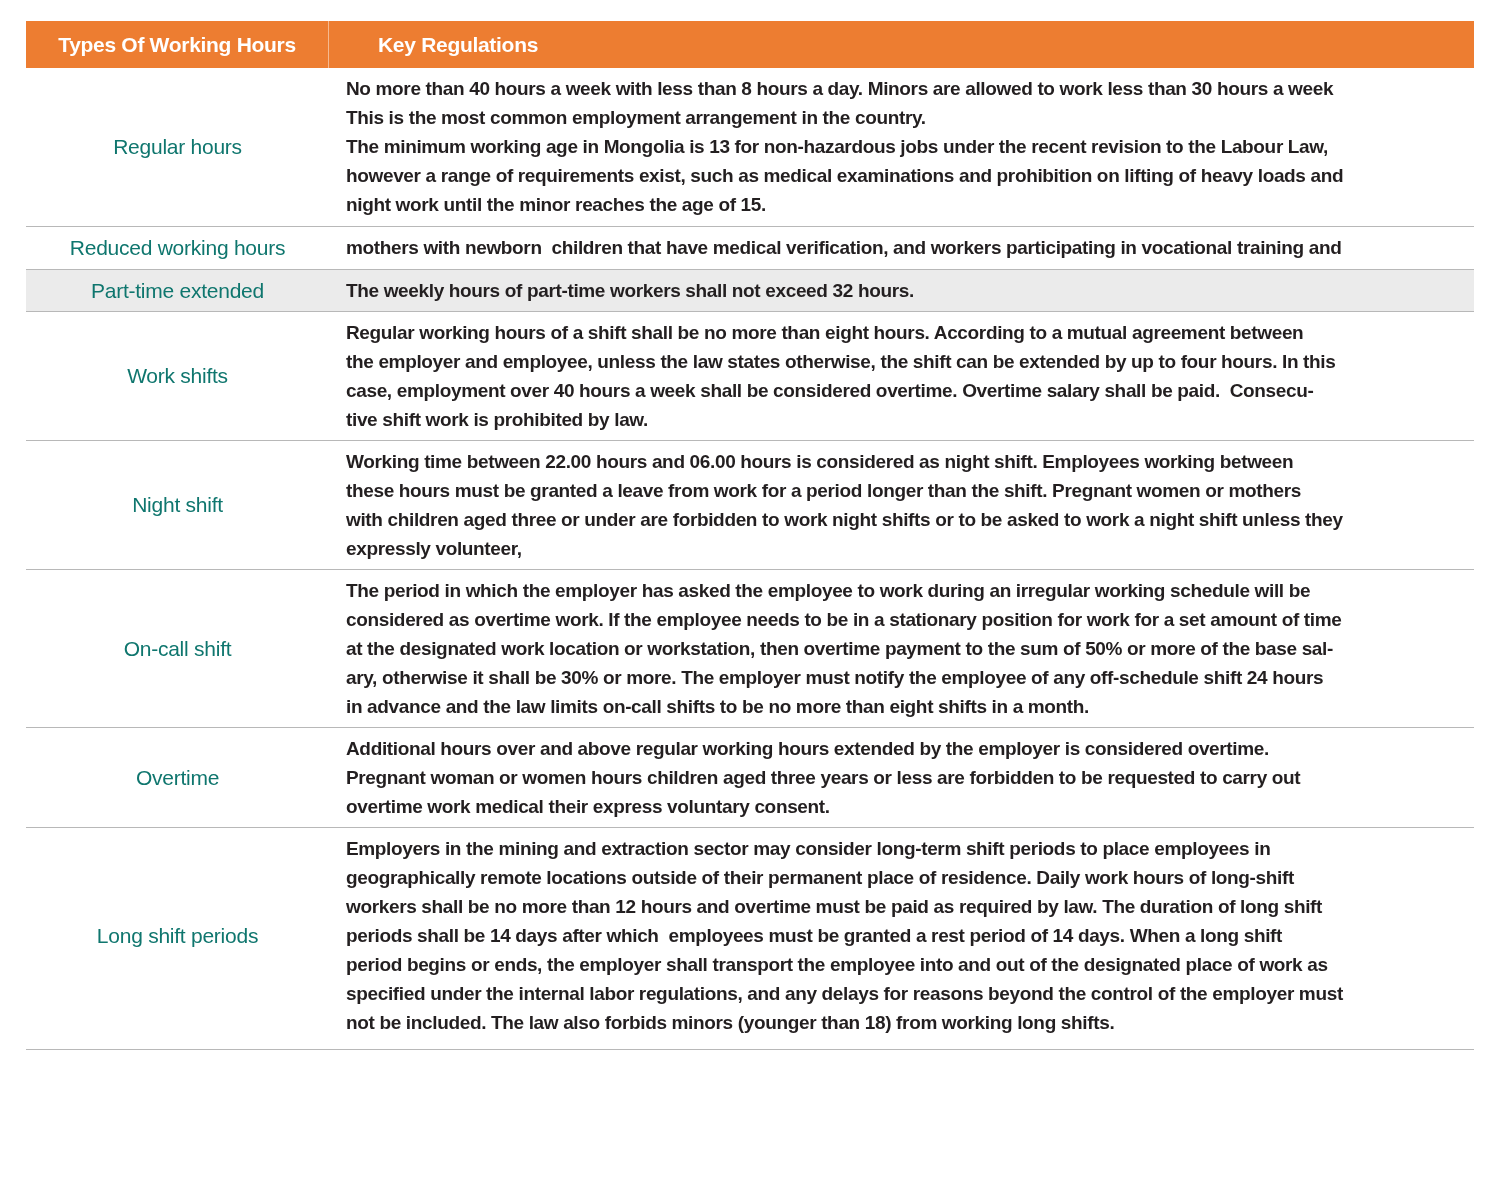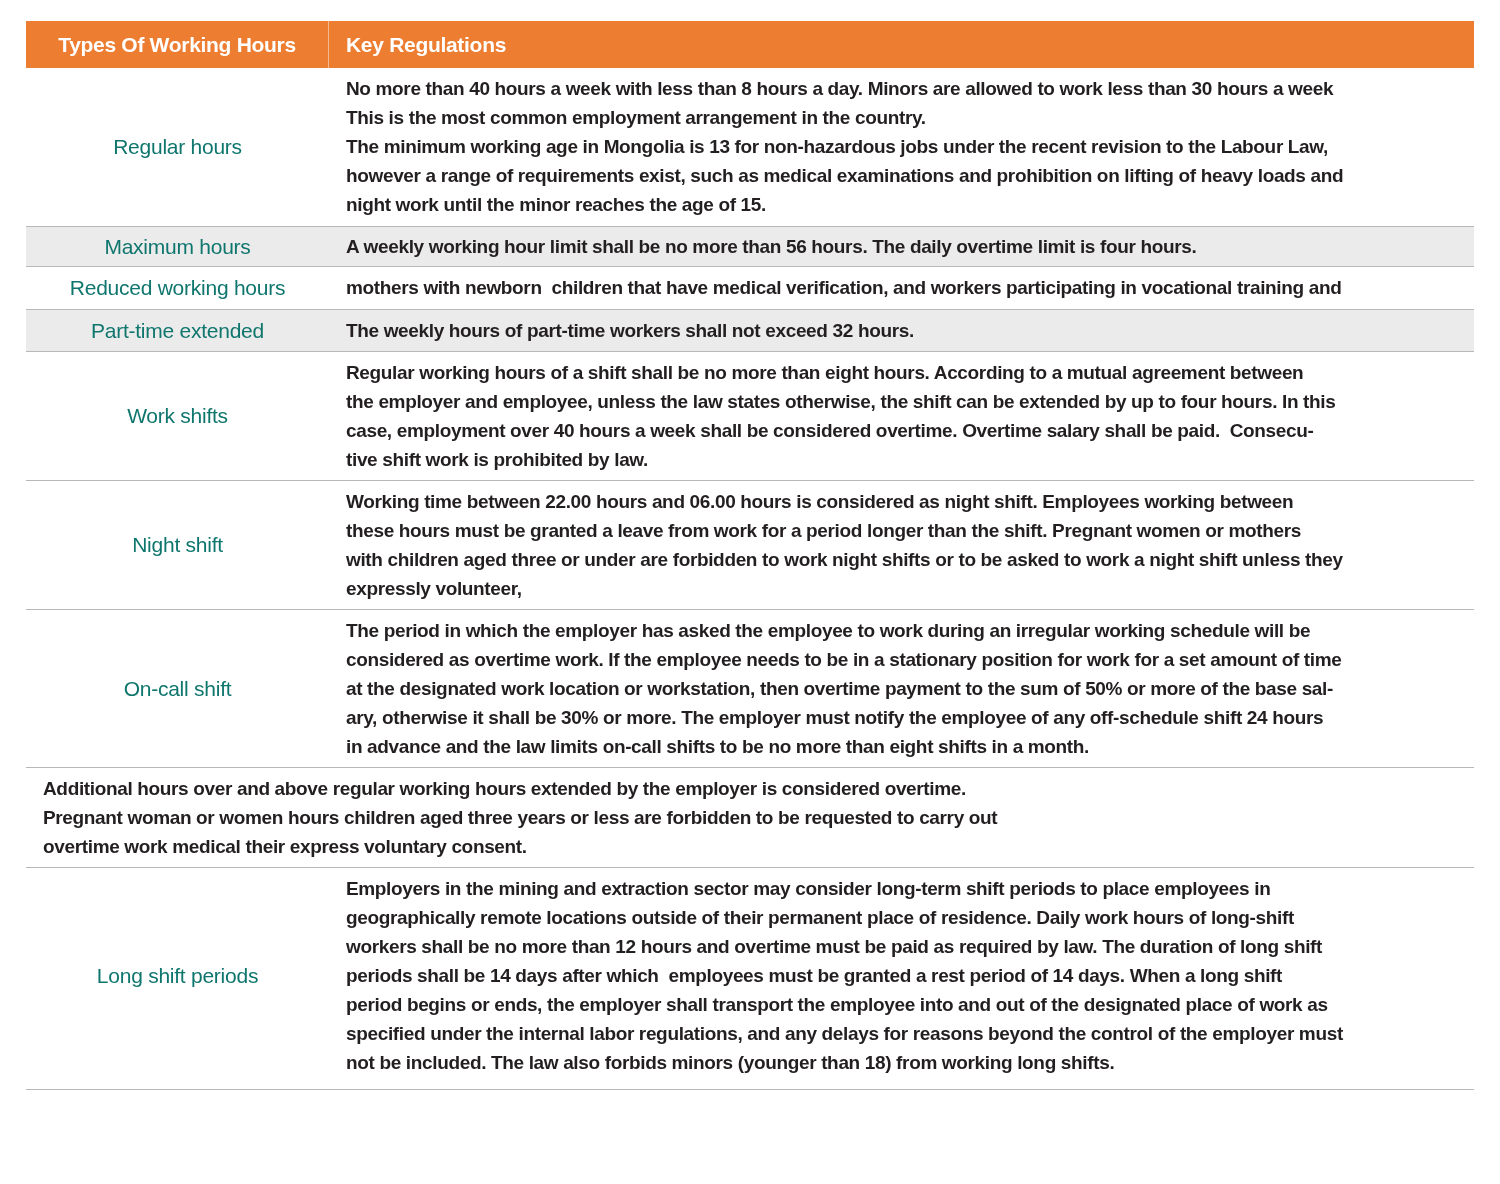--- a/index.html
+++ b/index.html
@@ -22,20 +22,21 @@
       width: 1448px;
     }
     .header {
       display: flex;
       height: 47px;
       background: #ed7d31;
       color: #ffffff;
       font-weight: bold;
       font-size: 21px;
       letter-spacing: -0.3px;
+      gap: 32px;
     }
     .header .c1 {
       width: 303px;
       display: flex;
       align-items: center;
       justify-content: center;
       border-right: 1px solid #f6b98f;
       box-sizing: border-box;
     }
     .header .c2 {
@@ -82,24 +83,20 @@
 <div class="table">
   <div class="header">
     <div class="c1">Types Of Working Hours</div>
     <div class="c2">Key Regulations</div>
   </div>
   <div id="rows">
       <div class="row" style="padding-top: 6px; padding-bottom: 7px;">
         <div class="c1">Regular hours</div>
         <div class="c2"><span class="line">No more than 40 hours a week with less than 8 hours a day. Minors are allowed to work less than 30 hours a week</span><span class="line">This is the most common employment arrangement in the country.</span><span class="line">The minimum working age in Mongolia is 13 for non-hazardous jobs under the recent revision to the Labour Law,</span><span class="line">however a range of requirements exist, such as medical examinations and prohibition on lifting of heavy loads and</span><span class="line">night work until the minor reaches the age of 15.</span></div>
       </div>
-      <div class="row shaded" style="padding-top: 5px; padding-bottom: 5px;">
-        <div class="c1">Maximum hours</div>
-        <div class="c2"><span class="line">A weekly working hour limit shall be no more than 56 hours. The daily overtime limit is four hours.</span></div>
-      </div>
       <div class="row" style="padding-top: 6px; padding-bottom: 7px;">
         <div class="c1">Reduced working hours</div>
         <div class="c2"><span class="line">mothers with newborn  children that have medical verification, and workers participating in vocational training and</span></div>
       </div>
       <div class="row shaded" style="padding-top: 6px; padding-bottom: 6px;">
         <div class="c1">Part-time extended</div>
         <div class="c2"><span class="line">The weekly hours of part-time workers shall not exceed 32 hours.</span></div>
       </div>
       <div class="row" style="padding-top: 6px; padding-bottom: 6px;">
         <div class="c1">Work shifts</div>
@@ -107,20 +104,21 @@
       </div>
       <div class="row" style="padding-top: 6px; padding-bottom: 6px;">
         <div class="c1">Night shift</div>
         <div class="c2"><span class="line">Working time between 22.00 hours and 06.00 hours is considered as night shift. Employees working between</span><span class="line">these hours must be granted a leave from work for a period longer than the shift. Pregnant women or mothers</span><span class="line">with children aged three or under are forbidden to work night shifts or to be asked to work a night shift unless they</span><span class="line">expressly volunteer,</span></div>
       </div>
       <div class="row" style="padding-top: 6px; padding-bottom: 6px;">
         <div class="c1">On-call shift</div>
         <div class="c2"><span class="line">The period in which the employer has asked the employee to work during an irregular working schedule will be</span><span class="line">considered as overtime work. If the employee needs to be in a stationary position for work for a set amount of time</span><span class="line">at the designated work location or workstation, then overtime payment to the sum of 50% or more of the base sal-</span><span class="line">ary, otherwise it shall be 30% or more. The employer must notify the employee of any off-schedule shift 24 hours</span><span class="line">in advance and the law limits on-call shifts to be no more than eight shifts in a month.</span></div>
       </div>
       <div class="row" style="padding-top: 6px; padding-bottom: 6px;">
+        <div class="c1">Overtime</div>
         <div class="c2"><span class="line">Additional hours over and above regular working hours extended by the employer is considered overtime.</span><span class="line">Pregnant woman or women hours children aged three years or less are forbidden to be requested to carry out</span><span class="line">overtime work medical their express voluntary consent.</span></div>
       </div>
       <div class="row" style="padding-top: 6px; padding-bottom: 12px;">
         <div class="c1">Long shift periods</div>
         <div class="c2"><span class="line">Employers in the mining and extraction sector may consider long-term shift periods to place employees in</span><span class="line">geographically remote locations outside of their permanent place of residence. Daily work hours of long-shift</span><span class="line">workers shall be no more than 12 hours and overtime must be paid as required by law. The duration of long shift</span><span class="line">periods shall be 14 days after which  employees must be granted a rest period of 14 days. When a long shift</span><span class="line">period begins or ends, the employer shall transport the employee into and out of the designated place of work as</span><span class="line">specified under the internal labor regulations, and any delays for reasons beyond the control of the employer must</span><span class="line">not be included. The law also forbids minors (younger than 18) from working long shifts.</span></div>
       </div>
     </div>
 </div>
 
 </body></html>

